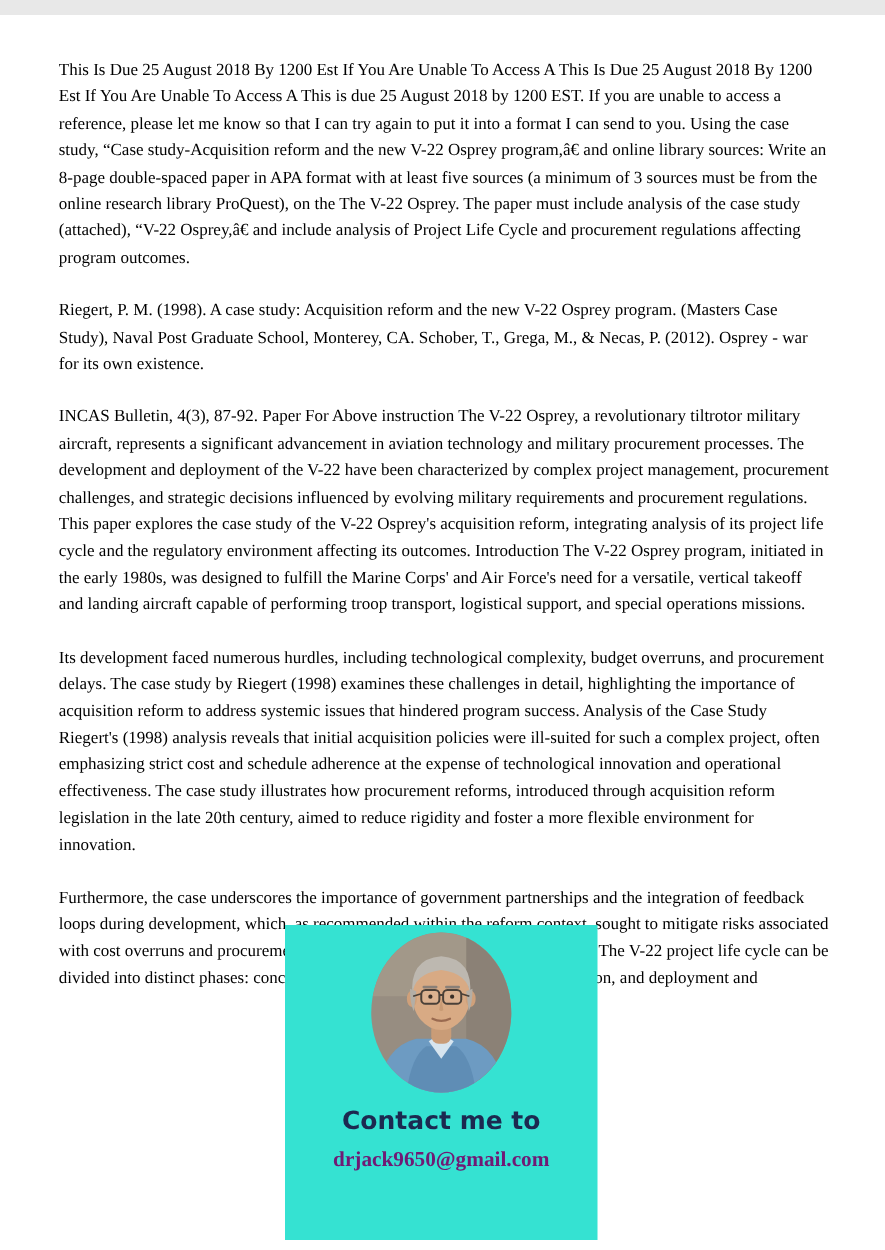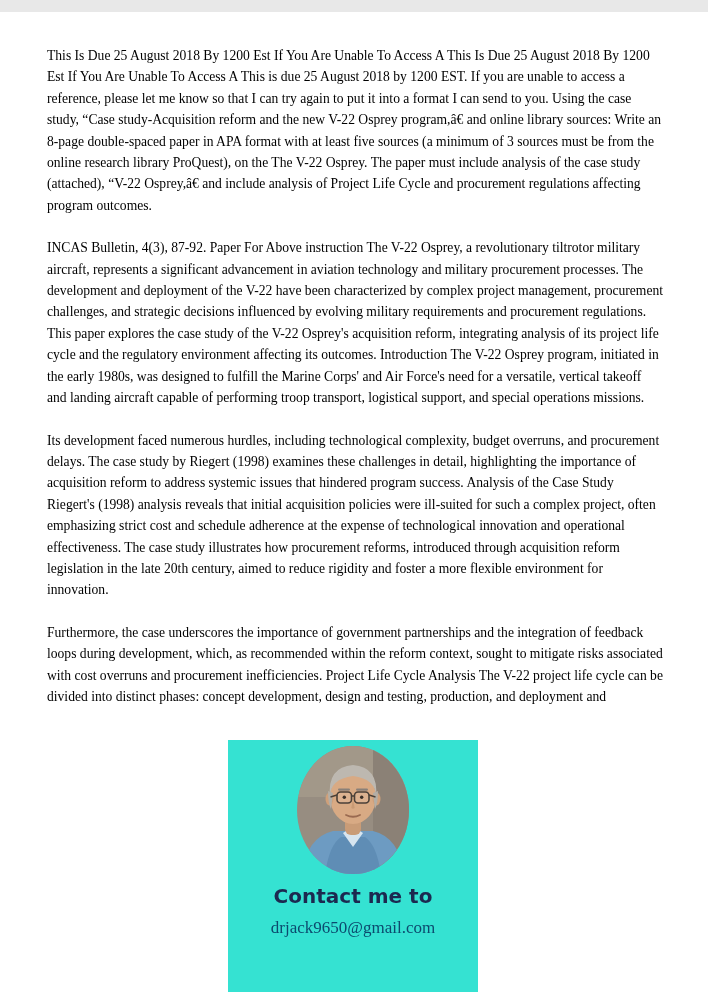--- a/index.html
+++ b/index.html
@@ -36,33 +36,34 @@
     font-family:"DejaVu Sans", sans-serif;
     font-weight:bold;
     font-size:20px;
     line-height:26px;
     color:#1c2950;
     text-align:center;
   }
   .ad .email{
     margin-top:9px;
     font-family:"Liberation Serif", serif;
-    font-weight:normal;
+    font-weight:bold;
     font-size:17px;
-    color:#0c4a6e;
+    color:#701a75;
     text-align:center;
   }
 </style>
 </head>
 <body>
 
 <div class="page">
 
   <div class="content">
     <p>This Is Due 25 August 2018 By 1200 Est If You Are Unable To Access A This Is Due 25 August 2018 By 1200 Est If You Are Unable To Access A This is due 25 August 2018 by 1200 EST. If you are unable to access a reference, please let me know so that I can try again to put it into a format I can send to you. Using the case study, “Case study-Acquisition reform and the new V-22 Osprey program,â€ and online library sources: Write an 8-page double-spaced paper in APA format with at least five sources (a minimum of 3 sources must be from the online research library ProQuest), on the The V-22 Osprey. The paper must include analysis of the case study (attached), “V-22 Osprey,â€ and include analysis of Project Life Cycle and procurement regulations affecting program outcomes.</p>
+    <p>Riegert, P. M. (1998). A case study: Acquisition reform and the new V-22 Osprey program. (Masters Case Study), Naval Post Graduate School, Monterey, CA. Schober, T., Grega, M., &amp; Necas, P. (2012). Osprey - war for its own existence.</p>
     <p>INCAS Bulletin, 4(3), 87-92. Paper For Above instruction The V-22 Osprey, a revolutionary tiltrotor military aircraft, represents a significant advancement in aviation technology and military procurement processes. The development and deployment of the V-22 have been characterized by complex project management, procurement challenges, and strategic decisions influenced by evolving military requirements and procurement regulations. This paper explores the case study of the V-22 Osprey's acquisition reform, integrating analysis of its project life cycle and the regulatory environment affecting its outcomes. Introduction The V-22 Osprey program, initiated in the early 1980s, was designed to fulfill the Marine Corps' and Air Force's need for a versatile, vertical takeoff and landing aircraft capable of performing troop transport, logistical support, and special operations missions.</p>
     <p>Its development faced numerous hurdles, including technological complexity, budget overruns, and procurement delays. The case study by Riegert (1998) examines these challenges in detail, highlighting the importance of acquisition reform to address systemic issues that hindered program success. Analysis of the Case Study Riegert's (1998) analysis reveals that initial acquisition policies were ill-suited for such a complex project, often emphasizing strict cost and schedule adherence at the expense of technological innovation and operational effectiveness. The case study illustrates how procurement reforms, introduced through acquisition reform legislation in the late 20th century, aimed to reduce rigidity and foster a more flexible environment for innovation.</p>
     <p>Furthermore, the case underscores the importance of government partnerships and the integration of feedback loops during development, which, as recommended within the reform context, sought to mitigate risks associated with cost overruns and procurement inefficiencies. Project Life Cycle Analysis The V-22 project life cycle can be divided into distinct phases: concept development, design and testing, production, and deployment and</p>
   </div>
 
   <div class="ad">
     <div class="photo">
       <svg width="116" height="130" viewBox="0 0 116 130" xmlns="http://www.w3.org/2000/svg">
         <defs>
           <clipPath id="ovalClip">

